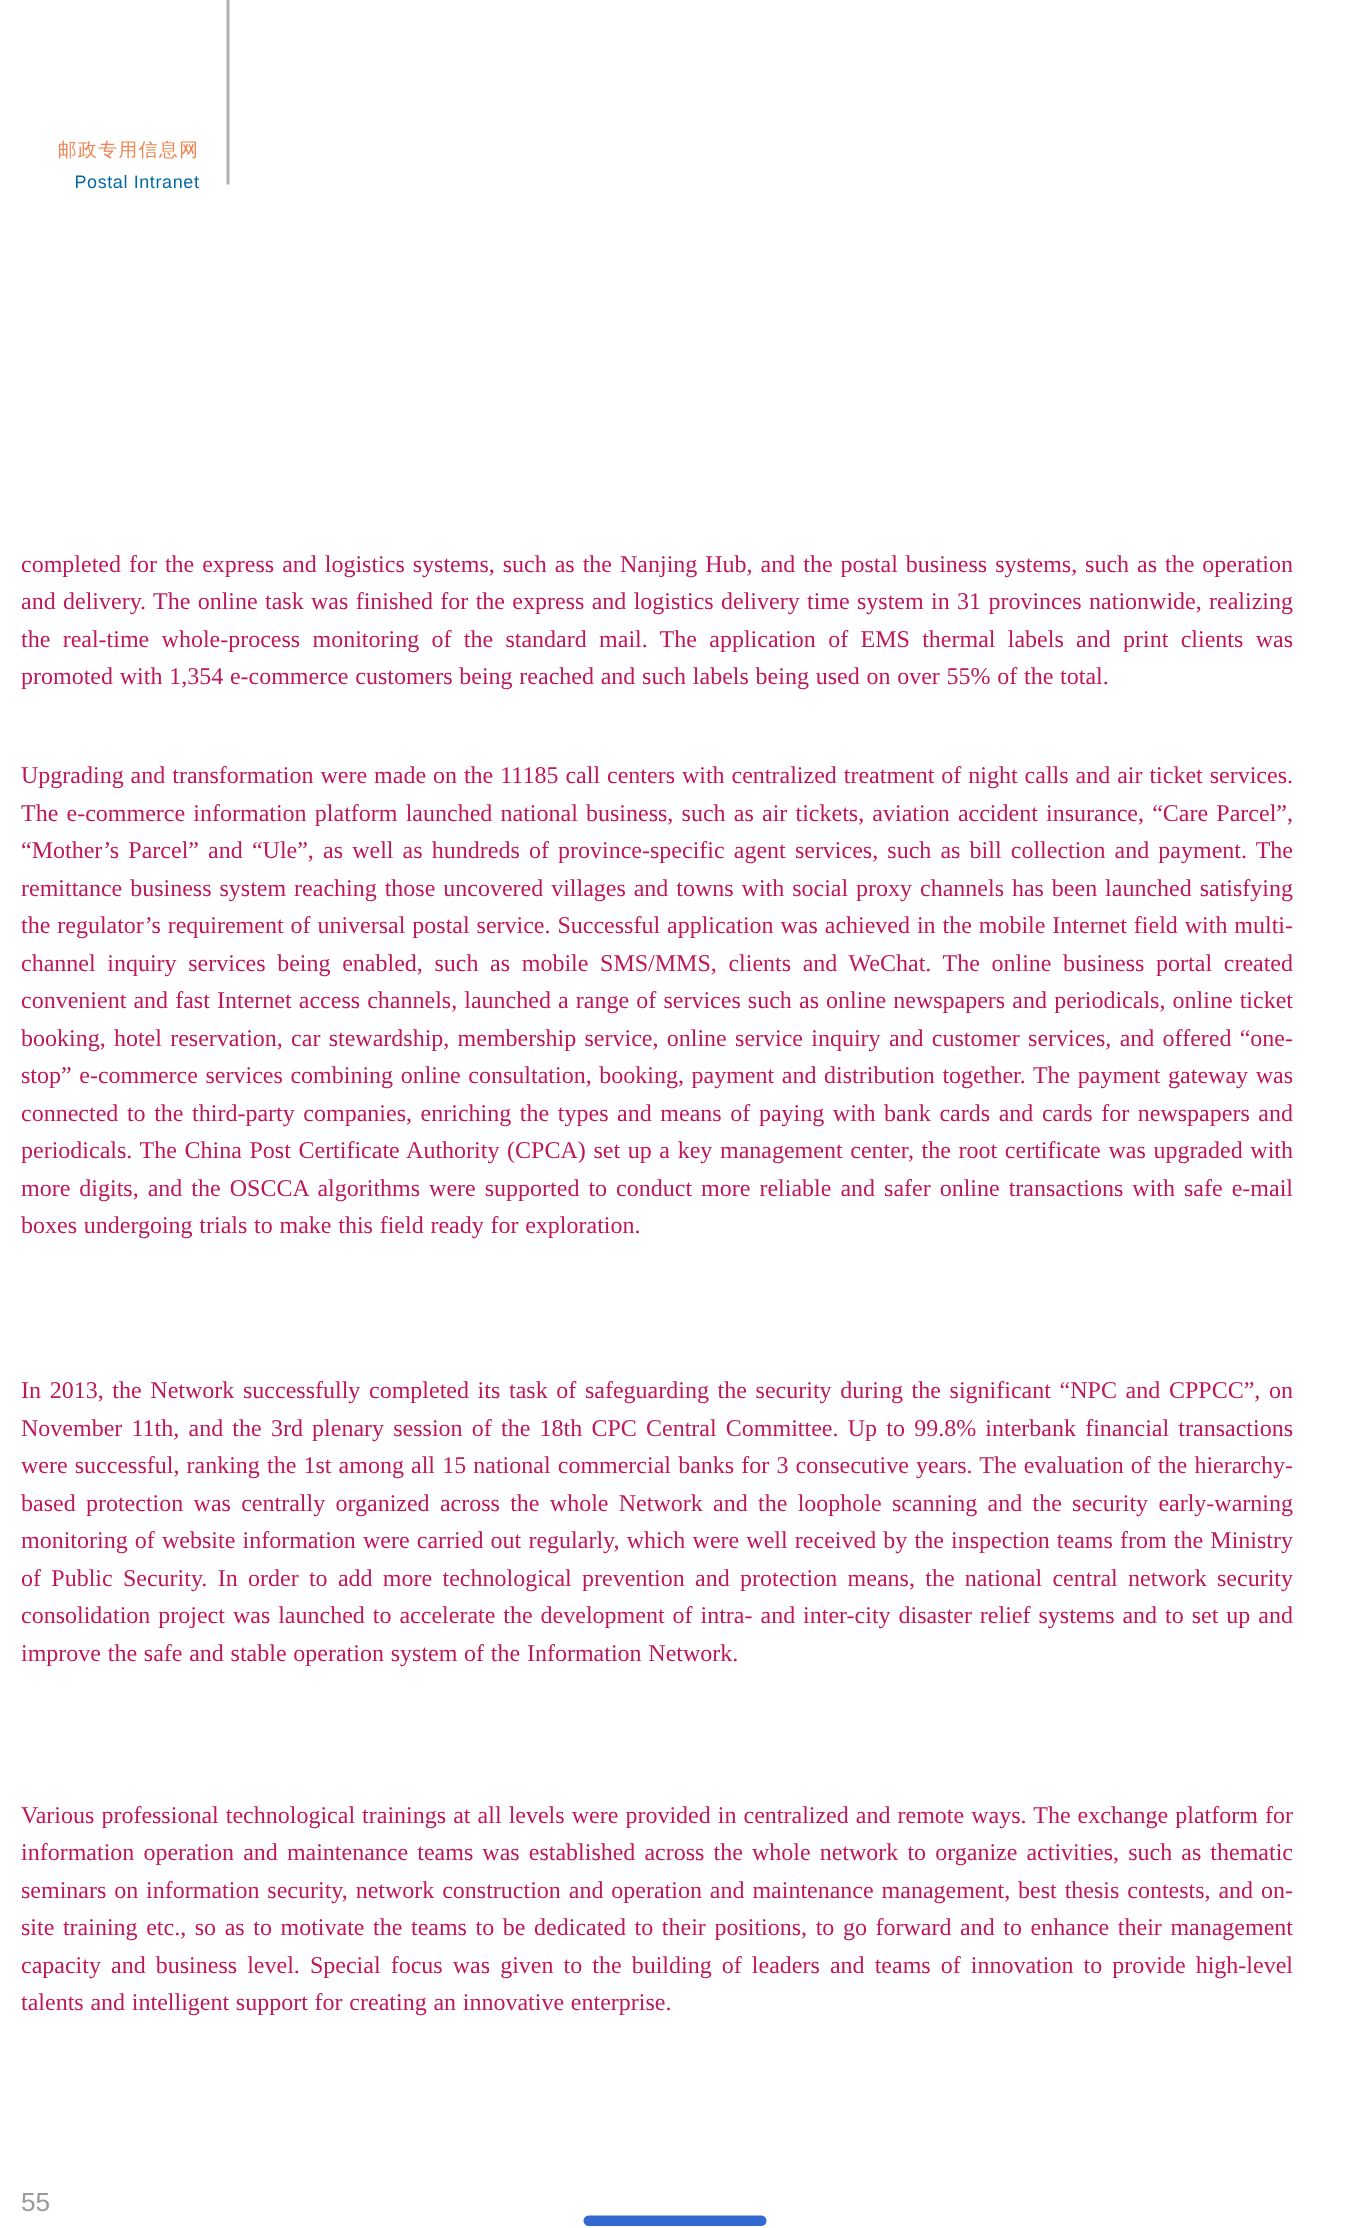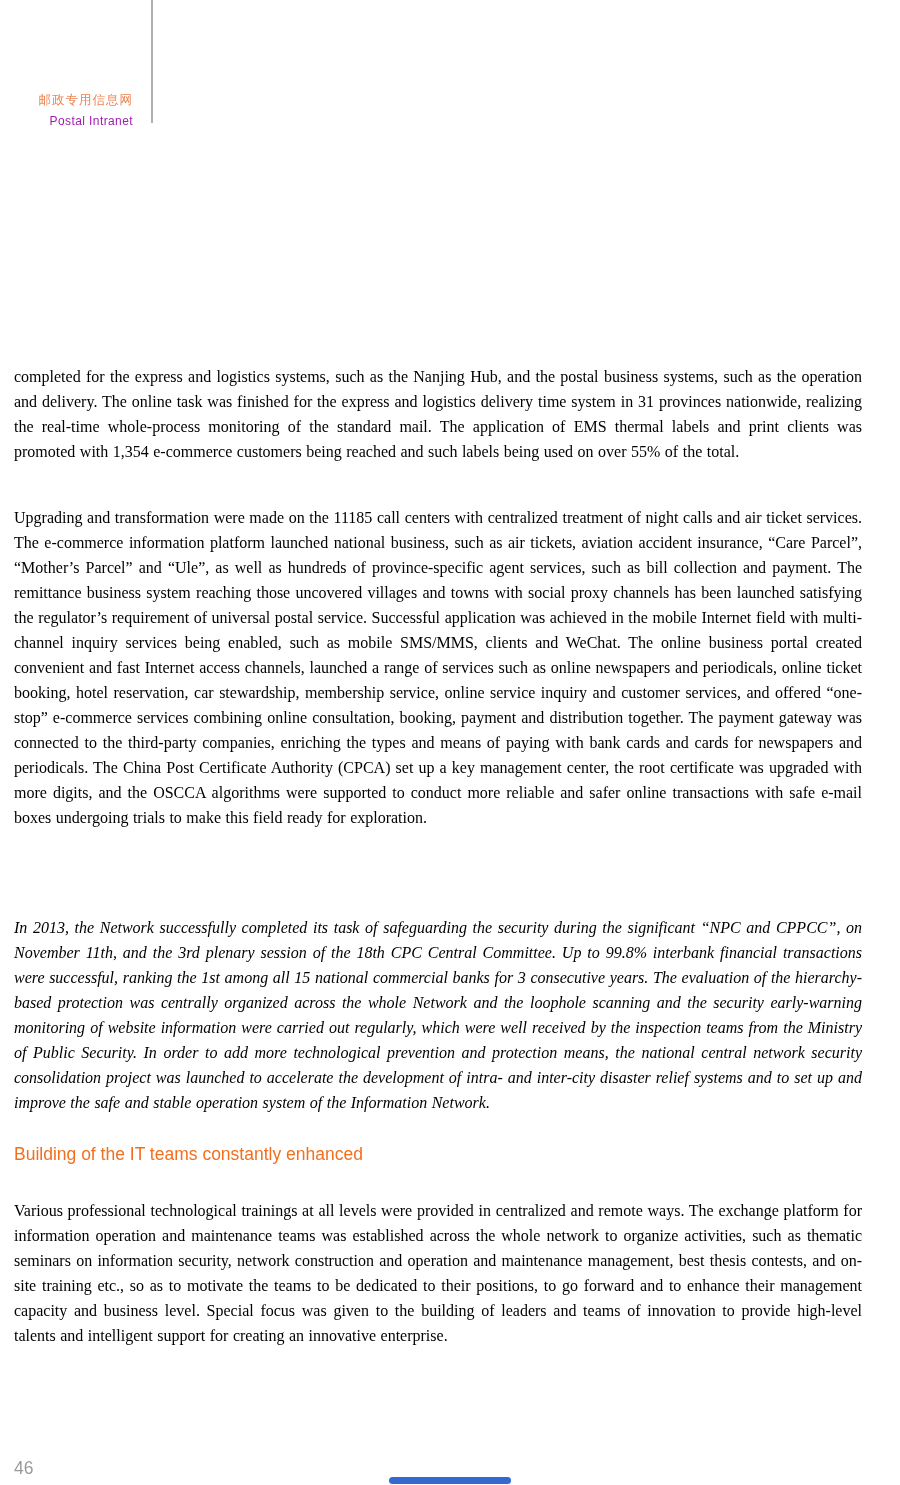--- a/index.html
+++ b/index.html
@@ -20,21 +20,21 @@
     text-align: right;
     font-family: "Liberation Sans", sans-serif;
   }
   .logo-cn {
     color: #ef8350;
     font-size: 12.5px;
     letter-spacing: 1px;
     white-space: nowrap;
   }
   .logo-en {
-    color: #a21caf;
+    color: #0369a1;
     font-size: 12px;
     letter-spacing: 0.4px;
     margin-top: 5px;
     white-space: nowrap;
   }
   .header-divider {
     position: absolute;
     left: 151px;
     top: 0;
     width: 2px;
@@ -49,39 +49,39 @@
     top: 0;
     width: 848px;
     height: 100%;
   }
   .body-par {
     position: absolute;
     left: 0;
     width: 848px;
     font-size: 16px;
     line-height: 25px;
-    color: #000000;
+    color: #be185d;
     text-align: justify;
     word-spacing: 0.5px;
   }
   .sec-heading {
     position: absolute;
     left: 0;
     width: 848px;
     font-family: "Liberation Sans", sans-serif;
     font-size: 17.5px;
     font-weight: 400;
     color: #f26f1e;
     white-space: nowrap;
   }
   .pos-intro { top: 364px; }
   .pos-h1    { top: 492px; }
   .pos-p1    { top: 505px; }
   .pos-h2    { top: 880px; }
-  .pos-p2    { top: 915px; font-style: italic; }
+  .pos-p2    { top: 915px; }
   .pos-h3    { top: 1144px; }
   .pos-p3    { top: 1198px; }
 
   
   .page-number {
     position: absolute;
     left: 14px;
     top: 1458px;
     font-family: "Liberation Sans", sans-serif;
     font-size: 17.5px;
@@ -110,22 +110,21 @@
   <div class="header-divider"></div>
 
   <div class="content">
 
     <p class="body-par pos-intro">completed for the express and logistics systems, such as the Nanjing Hub, and the postal business systems, such as the operation and delivery. The online task was finished for the express and logistics delivery time system in 31 provinces nationwide, realizing the real-time whole-process monitoring of the standard mail. The application of EMS thermal labels and print clients was promoted with 1,354 e-commerce customers being reached and such labels being used on over 55% of the total.</p>
 
     <p class="body-par pos-p1">Upgrading and transformation were made on the 11185 call centers with centralized treatment of night calls and air ticket services. The e-commerce information platform launched national business, such as air tickets, aviation accident insurance, “Care Parcel”, “Mother’s Parcel” and “Ule”, as well as hundreds of province-specific agent services, such as bill collection and payment. The remittance business system reaching those uncovered villages and towns with social proxy channels has been launched satisfying the regulator’s requirement of universal postal service. Successful application was achieved in the mobile Internet field with multi-channel inquiry services being enabled, such as mobile SMS/MMS, clients and WeChat. The online business portal created convenient and fast Internet access channels, launched a range of services such as online newspapers and periodicals, online ticket booking, hotel reservation, car stewardship, membership service, online service inquiry and customer services, and offered “one-stop” e-commerce services combining online consultation, booking, payment and distribution together. The payment gateway was connected to the third-party companies, enriching the types and means of paying with bank cards and cards for newspapers and periodicals. The China Post Certificate Authority (CPCA) set up a key management center, the root certificate was upgraded with more digits, and the OSCCA algorithms were supported to conduct more reliable and safer online transactions with safe e-mail boxes undergoing trials to make this field ready for exploration.</p>
 
     <p class="body-par pos-p2">In 2013, the Network successfully completed its task of safeguarding the security during the significant “NPC and CPPCC”, on November 11th, and the 3rd plenary session of the 18th CPC Central Committee. Up to 99.8% interbank financial transactions were successful, ranking the 1st among all 15 national commercial banks for 3 consecutive years. The evaluation of the hierarchy-based protection was centrally organized across the whole Network and the loophole scanning and the security early-warning monitoring of website information were carried out regularly, which were well received by the inspection teams from the Ministry of Public Security. In order to add more technological prevention and protection means, the national central network security consolidation project was launched to accelerate the development of intra- and inter-city disaster relief systems and to set up and improve the safe and stable operation system of the Information Network.</p>
 
-    <h2 class="sec-heading pos-h3">Building of the IT teams constantly enhanced</h2>
     <p class="body-par pos-p3">Various professional technological trainings at all levels were provided in centralized and remote ways. The exchange platform for information operation and maintenance teams was established across the whole network to organize activities, such as thematic seminars on information security, network construction and operation and maintenance management, best thesis contests, and on-site training etc., so as to motivate the teams to be dedicated to their positions, to go forward and to enhance their management capacity and business level. Special focus was given to the building of leaders and teams of innovation to provide high-level talents and intelligent support for creating an innovative enterprise.</p>
 
   </div>
 
-  <div class="page-number">46</div>
+  <div class="page-number">55</div>
 
   <div class="bottom-bar"></div>
 
 </div>
 
 </body></html>

